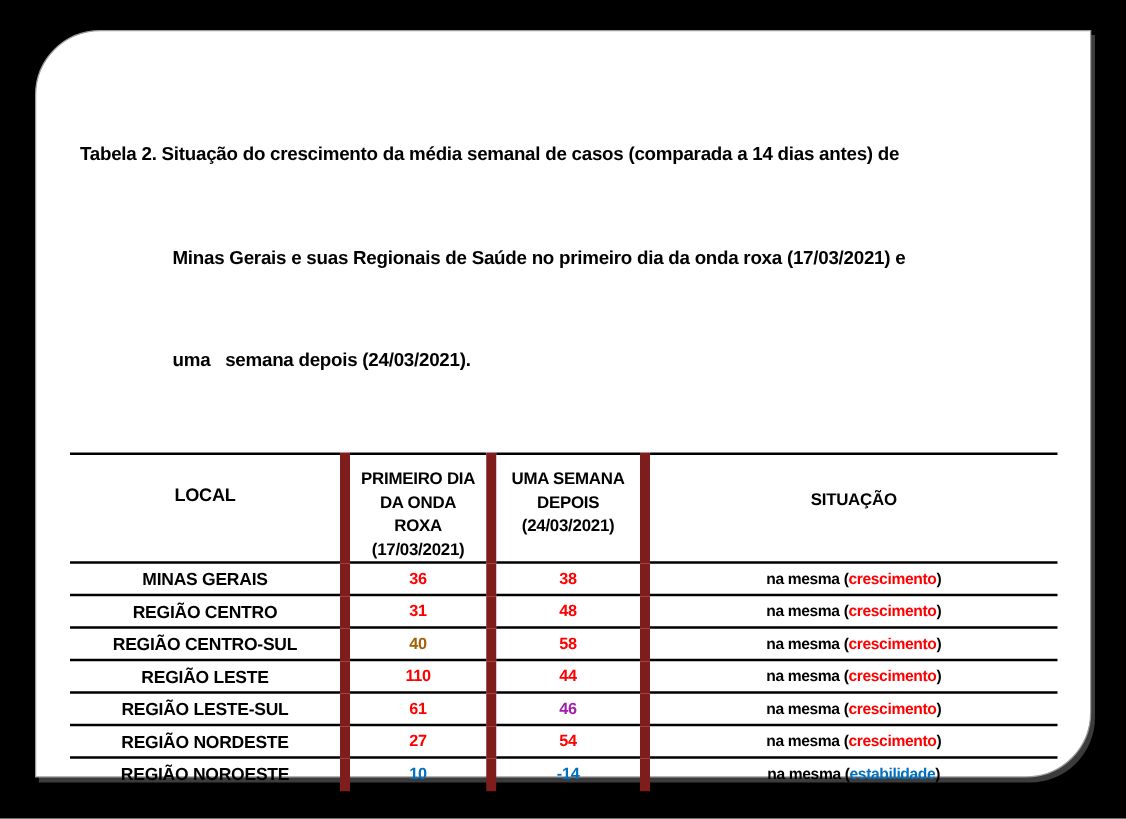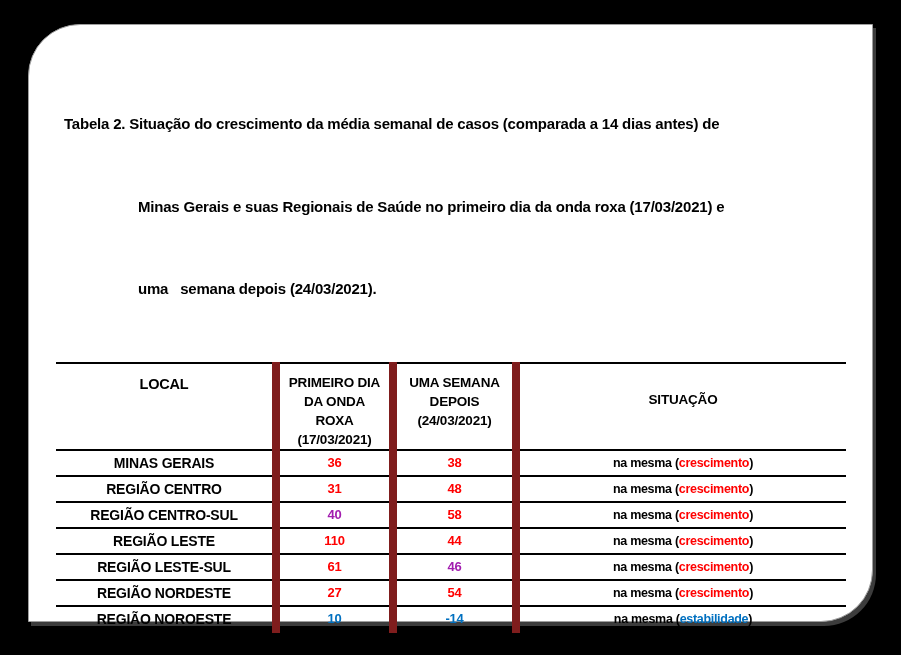--- a/index.html
+++ b/index.html
@@ -54,21 +54,21 @@
     letter-spacing: -0.2px;
   }
   .grid thead th {
     border-top: 2px solid #000;
     border-bottom: 2px solid #000;
     height: 78px;
     vertical-align: top;
     font-size: 13.5px;
     line-height: 19px;
   }
-  .grid thead th.h-local { padding-top: 11px; font-size: 14.5px; }
+  .grid thead th.h-local { padding-top: 24px; font-size: 14.5px; }
   .grid thead th.h-v1, .grid thead th.h-v2 { padding-top: 9px; }
   .grid thead th.h-sit { padding-top: 26px; font-size: 13.5px; }
   .grid td {
     border-bottom: 2px solid #000;
     height: 26px;
     vertical-align: middle;
     font-size: 13px;
   }
   .grid .vline { border-left: 8px solid #7f1d1d; }
   .grid td.cell-local { font-size: 14px; }
@@ -118,21 +118,21 @@
     <td class="cell-sit vline"><span>na mesma (</span><span style="color: rgb(255, 0, 0);">crescimento</span><span>)</span></td>
   </tr>
           <tr>
     <td class="cell-local">REGIÃO CENTRO</td>
     <td class="cell-v1 vline" style="color: rgb(255, 0, 0); text-align: center;">31</td>
     <td class="cell-v2 vline" style="color: rgb(255, 0, 0);">48</td>
     <td class="cell-sit vline"><span>na mesma (</span><span style="color: rgb(255, 0, 0);">crescimento</span><span>)</span></td>
   </tr>
           <tr>
     <td class="cell-local">REGIÃO CENTRO-SUL</td>
-    <td class="cell-v1 vline" style="color: #a21caf; margin-top: 32px;">40</td>
+    <td class="cell-v1 vline" style="color: #a16207; margin-top: 32px;">40</td>
     <td class="cell-v2 vline" style="color: rgb(255, 0, 0);">58</td>
     <td class="cell-sit vline"><span>na mesma (</span><span style="color: rgb(255, 0, 0);">crescimento</span><span>)</span></td>
   </tr>
           <tr>
     <td class="cell-local">REGIÃO LESTE</td>
     <td class="cell-v1 vline" style="color: rgb(255, 0, 0);">110</td>
     <td class="cell-v2 vline" style="color: rgb(255, 0, 0);">44</td>
     <td class="cell-sit vline"><span>na mesma (</span><span style="color: rgb(255, 0, 0);">crescimento</span><span>)</span></td>
   </tr>
           <tr>

